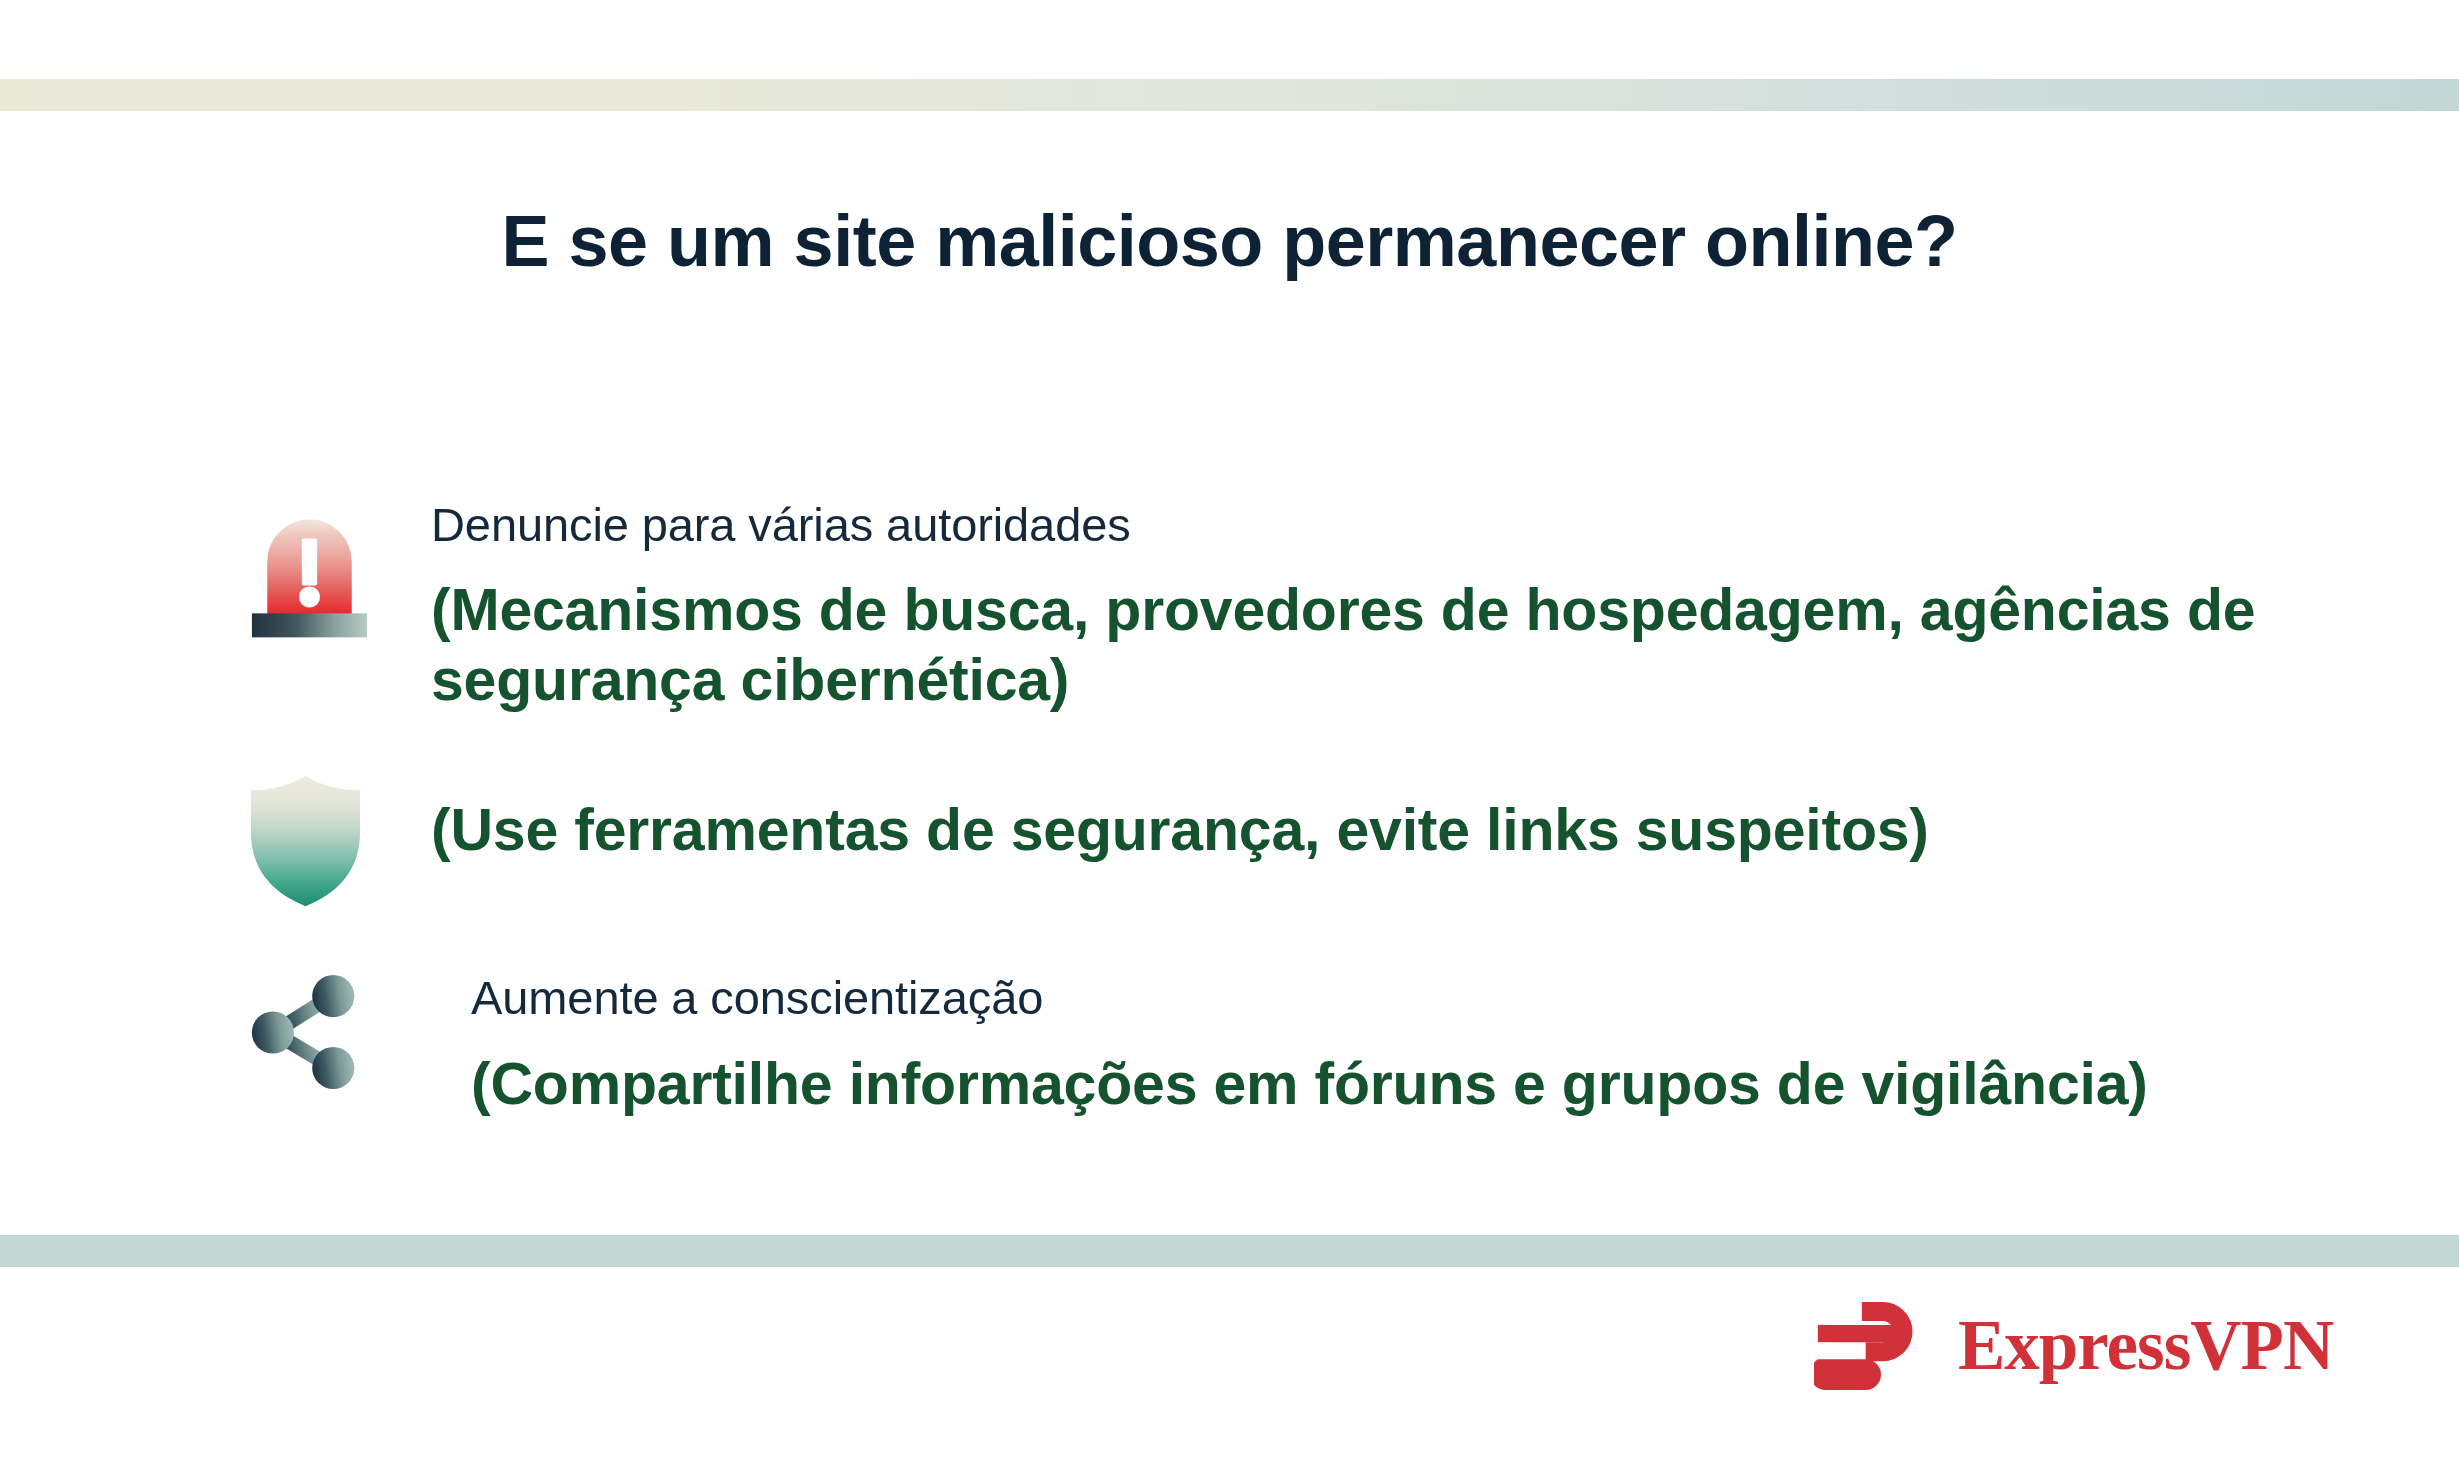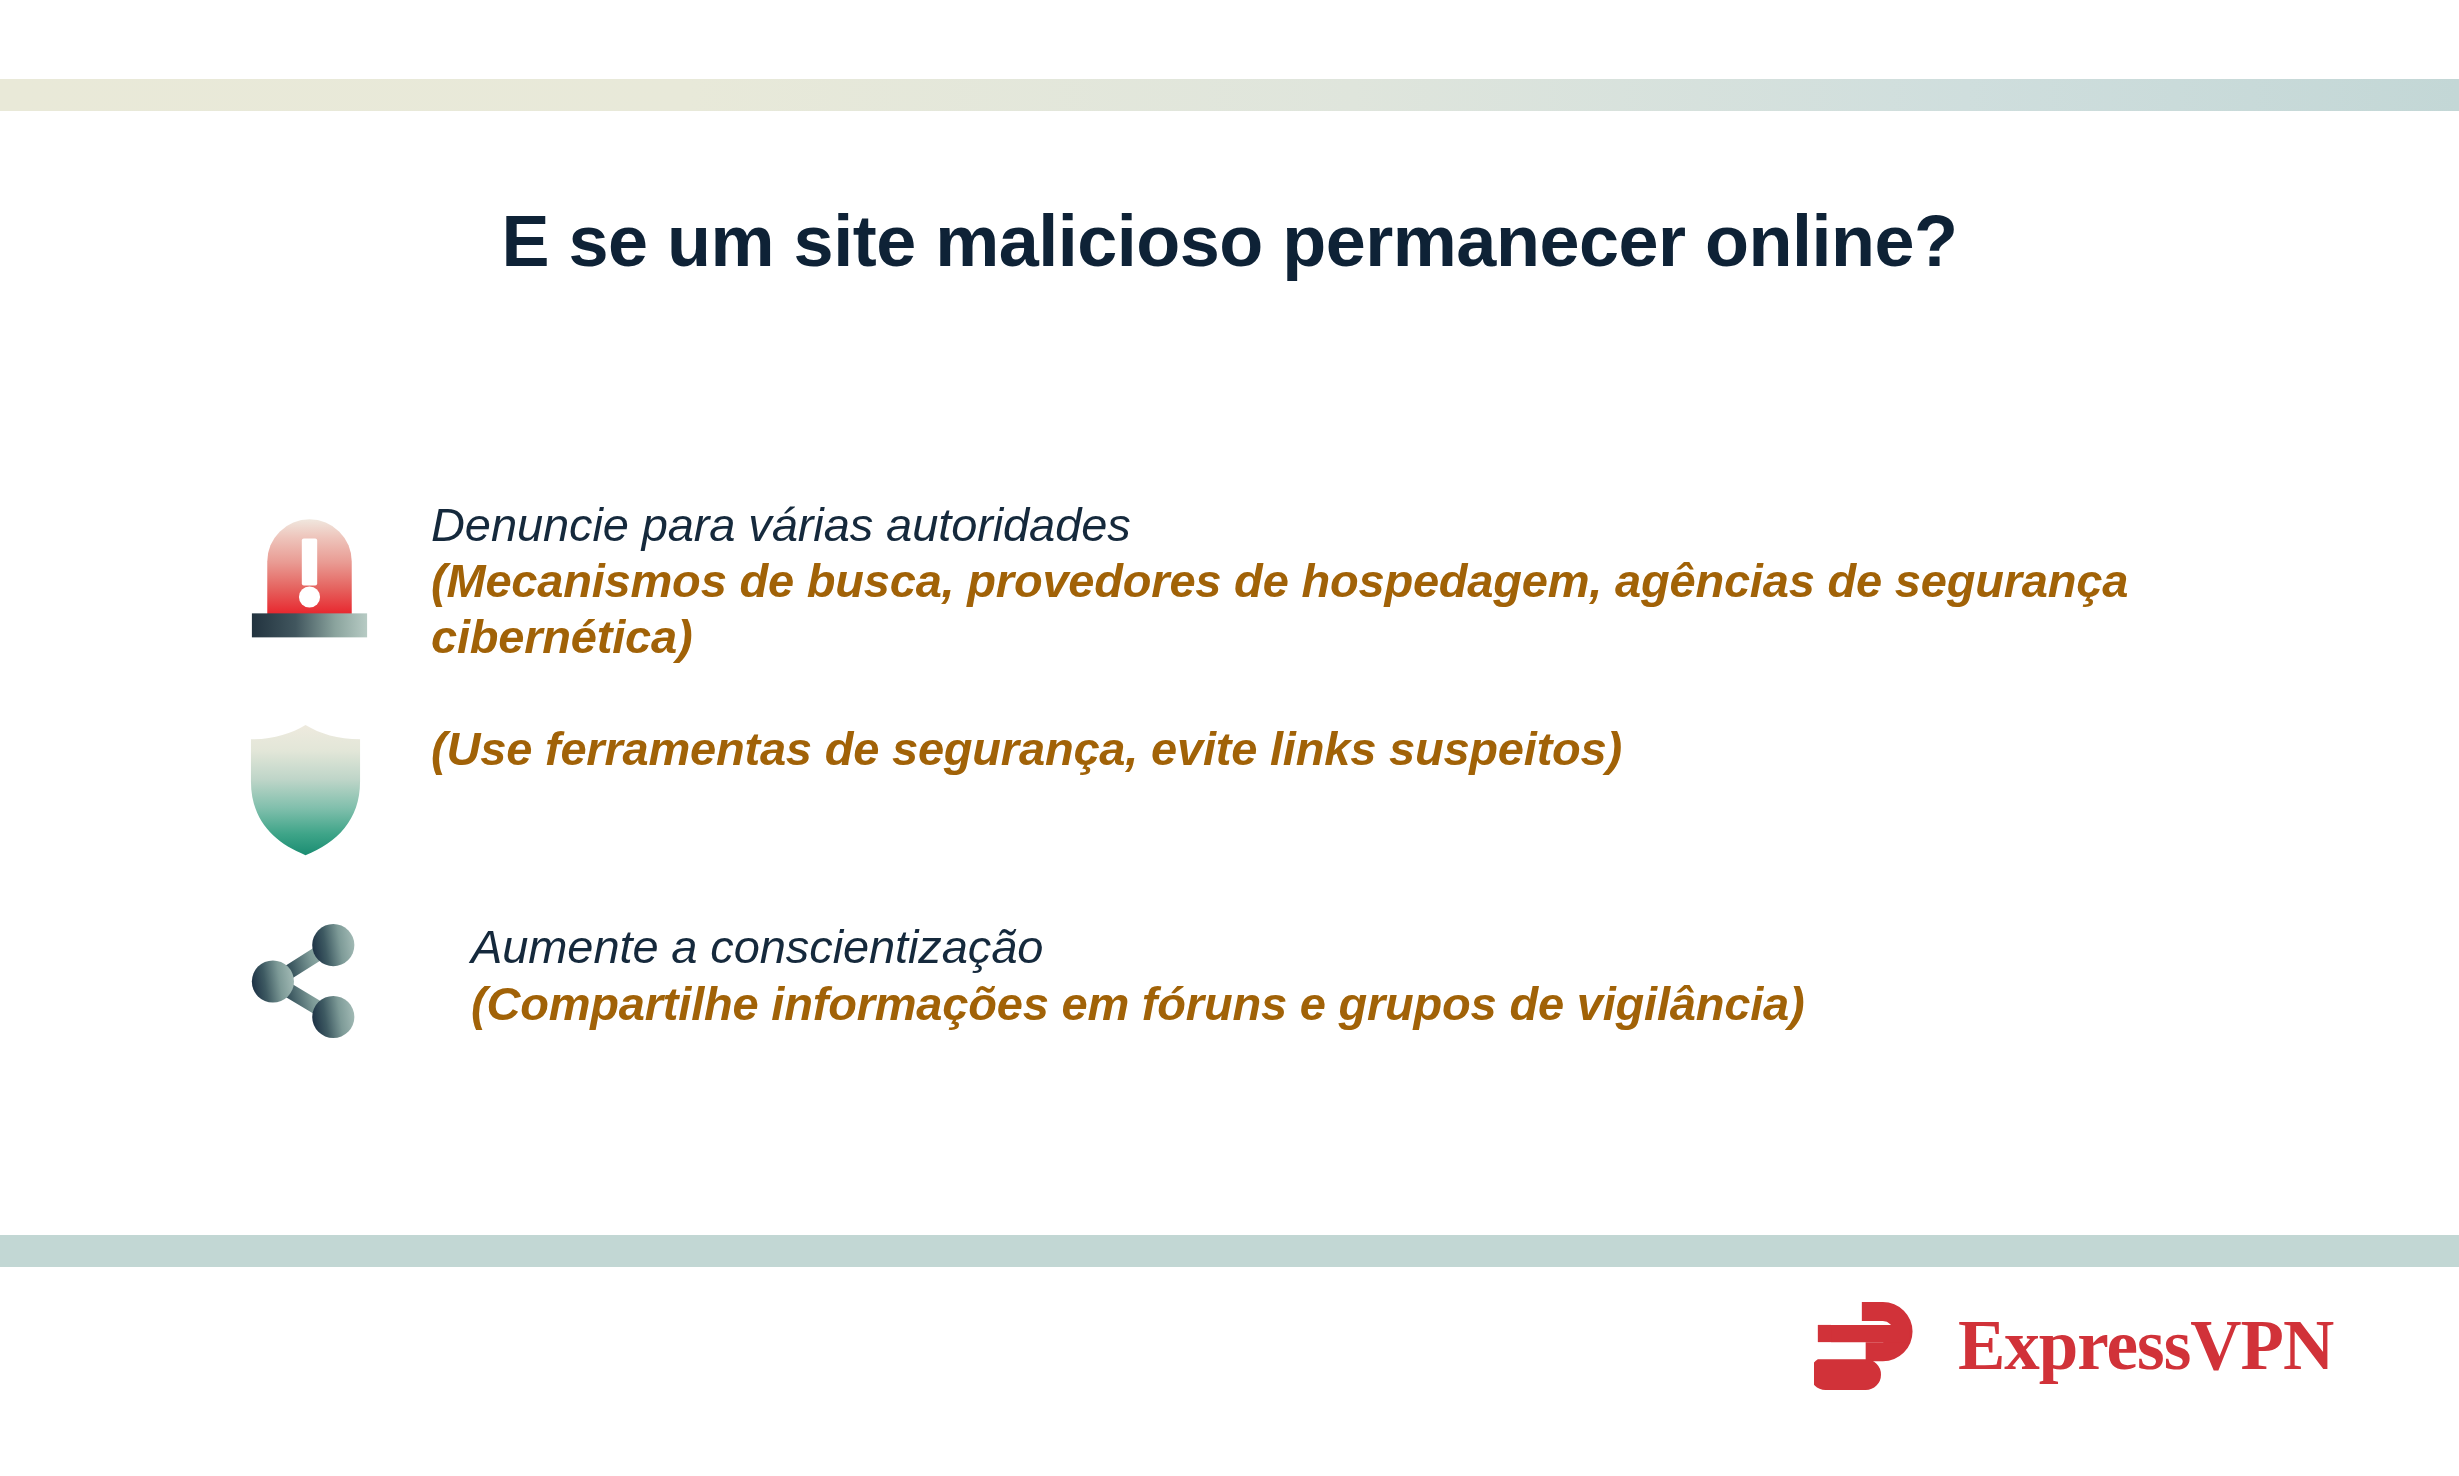--- a/index.html
+++ b/index.html
@@ -54,21 +54,20 @@
     line-height: 1.16;
     letter-spacing: -0.5px;
   }
 
   
   .bullets {
     position: absolute;
     left: 248px;
     top: 496px;
     width: 2114px;
-    font-style: italic;
   }
   .bullet {
     display: flex;
     align-items: flex-start;
     margin-bottom: 35px;
   }
   .bullet-icon {
     flex: 0 0 183px;
     width: 183px;
     display: flex;
@@ -82,26 +81,26 @@
     padding-top: 1.9px;
   }
   .bullet-heading {
     font-size: 47px;
     font-weight: 500;
     line-height: 1.16;
     letter-spacing: -0.1px;
     color: #15293c;
   }
   .bullet-detail {
-    font-size: 47px;
+    font-size: 59px;
     font-weight: 700;
     line-height: 1.18;
     letter-spacing: -0.2px;
-    color: #a16207;
-    margin-top: 1px;
+    color: #14532d;
+    margin-top: 24px;
   }
 
   
   .bullet.row-1 { margin-bottom: 54px; }
   .bullet.row-2 { margin-bottom: 60px; }
   .bullet.row-3 { margin-bottom: 0; gap: 40px; }
 
   
   .logo {
     position: absolute;

